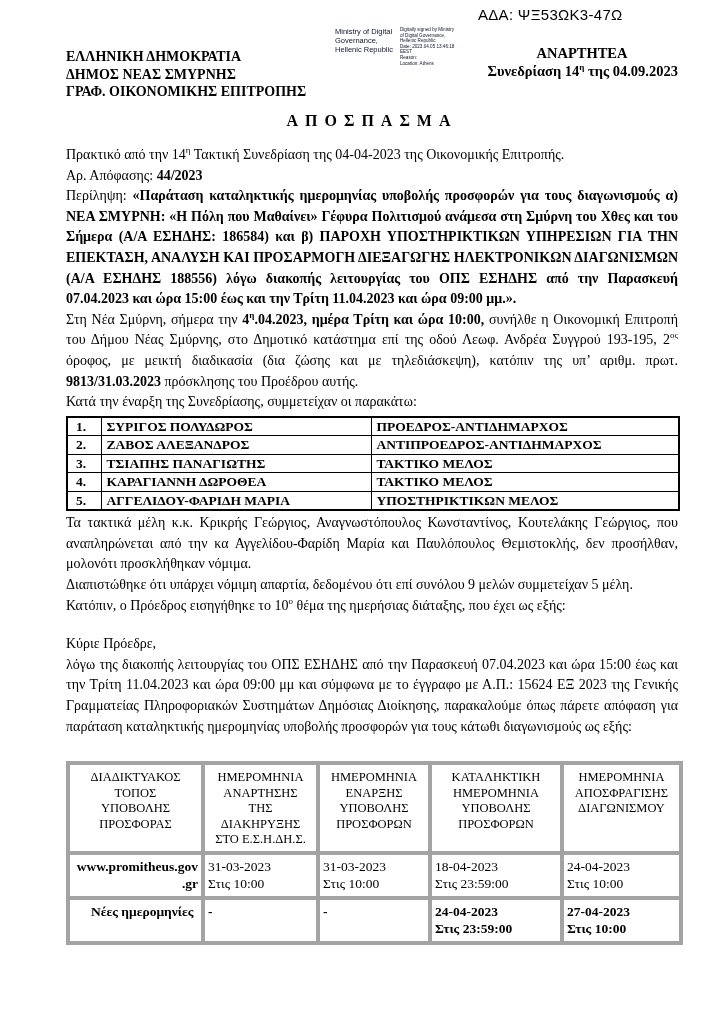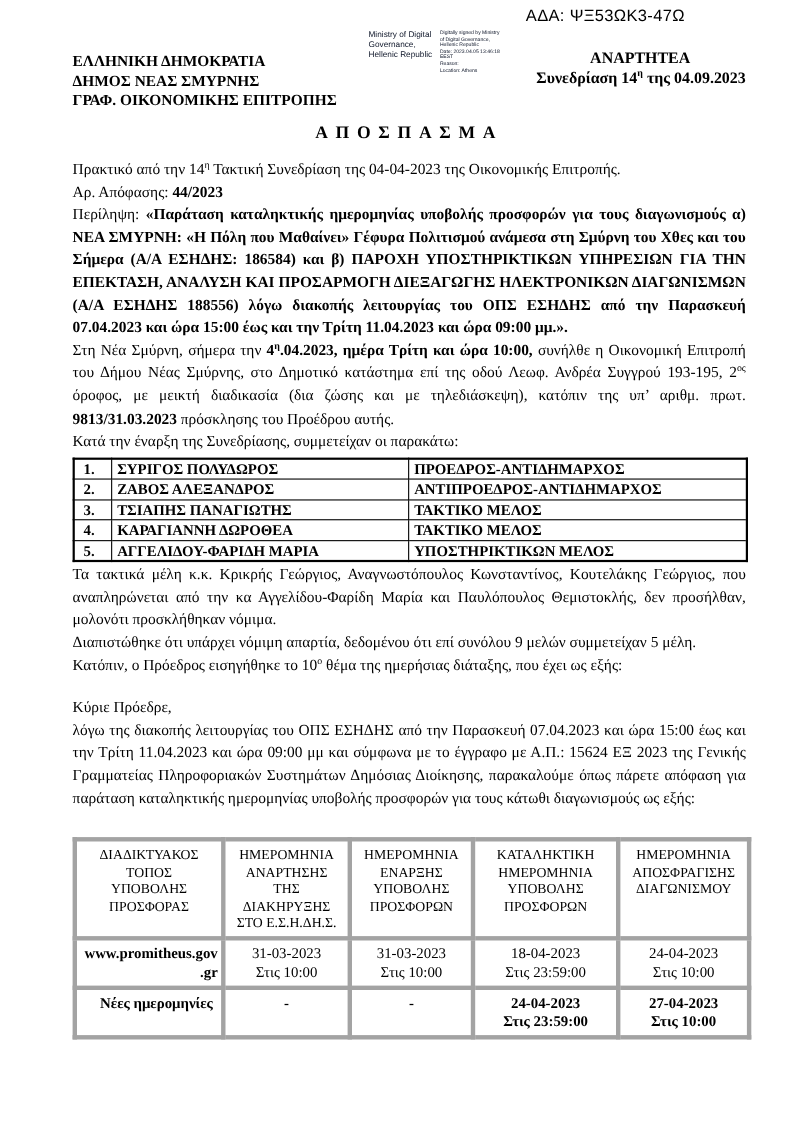--- a/index.html
+++ b/index.html
@@ -57,21 +57,21 @@
   }
   .members-table td.num { padding-left:8px; }
 
   .dl-table { width:613px; border:2px solid #000; margin-top:6px; }
   .dl-table td { border:4px solid #a3a3a3; }
   .dl-h {
     font-weight:normal; font-size:12.5px; line-height:15.5px;
     text-align:center; vertical-align:top; padding:5px 2px 3px 2px;
   }
   .dl-c {
-    font-size:13.5px; line-height:17.5px; text-align:center;
+    font-size:13.5px; line-height:17.5px; 
     vertical-align:top; padding:3px 3px;
   }
   .dl-site { text-align:right; overflow-wrap:anywhere; padding-left:5px; }
   .dl-label { text-align:left; padding-left:21px; }
   .row1 { height:40px; }
   .row2 { height:44px; }
 </style>
 </head>
 <body>
 

